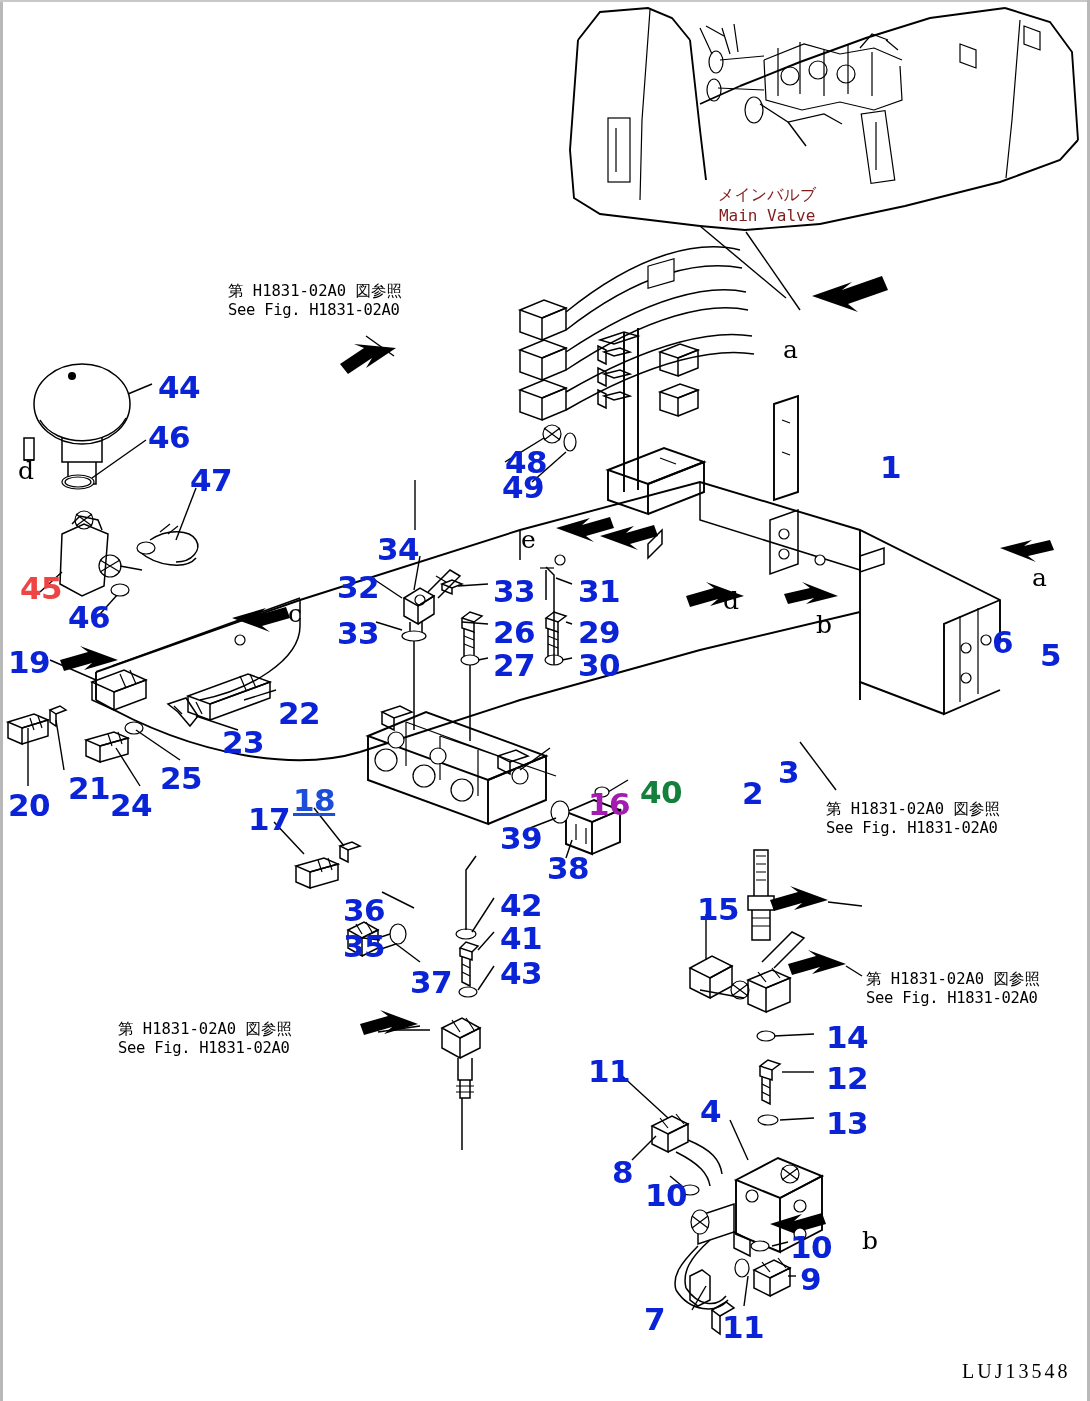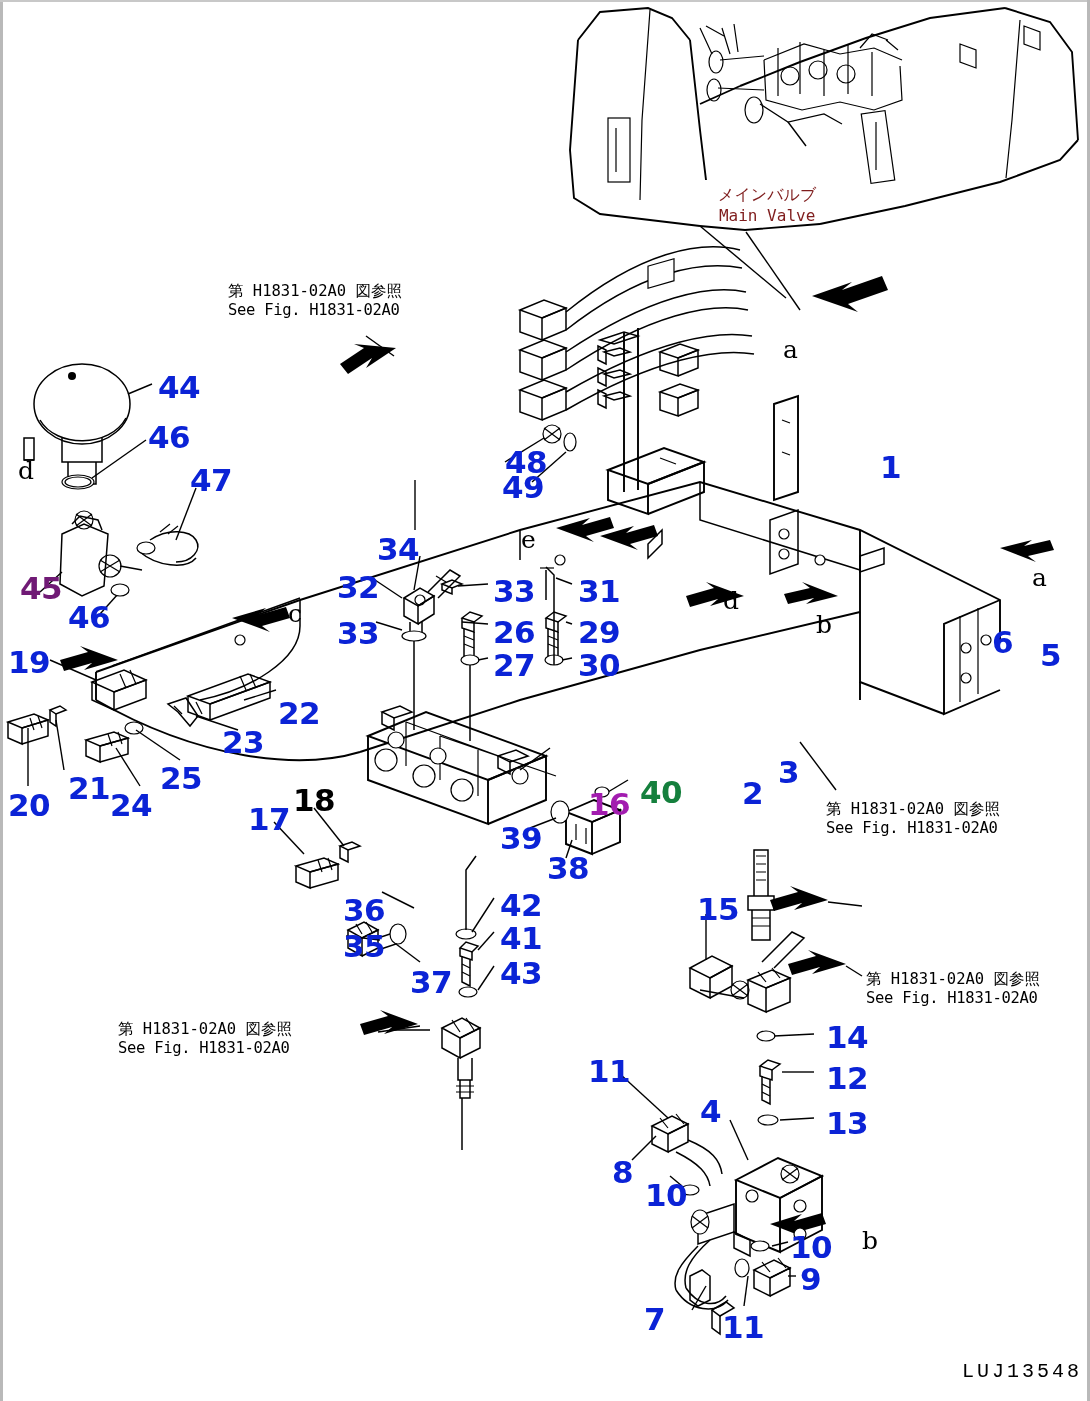--- a/index.html
+++ b/index.html
@@ -62,21 +62,21 @@
     text-align:center;
     white-space:nowrap;
     margin-top:36px;
   }
 
   .drawno{
     position:absolute;
     color:#000;
     font-size:20px;
     letter-spacing:3px;
-    font-family:Liberation Mono, monospace;
+    font-family:Liberation Serif, serif;
     white-space:nowrap;
   }
 
   svg.art{position:absolute;left:0;top:0;width:1090px;height:1401px;}
   svg.art *{shape-rendering:geometricPrecision;}
   .ln{stroke:#000;stroke-width:1.5;fill:none;}
   .ln2{stroke:#000;stroke-width:1.9;fill:none;}
   .lnthin{stroke:#000;stroke-width:1.2;fill:none;}
   .lead{stroke:#000;stroke-width:1.4;fill:none;}
   .fillk{fill:#000;stroke:none;}
@@ -549,21 +549,21 @@
       <div class="num" style="left: 645px; top: 1180px; color: rgb(11, 35, 214);">10</div>
       <div class="num" style="left: 790px; top: 1232px; color: rgb(11, 35, 214);">10</div>
       <div class="num" style="left: 588px; top: 1056px; color: rgb(11, 35, 214);">11</div>
       <div class="num" style="left: 722px; top: 1312px; color: rgb(11, 35, 214);">11</div>
       <div class="num" style="left: 826px; top: 1063px; color: rgb(11, 35, 214);">12</div>
       <div class="num" style="left: 826px; top: 1108px; color: rgb(11, 35, 214);">13</div>
       <div class="num" style="left: 826px; top: 1022px; color: rgb(11, 35, 214);">14</div>
       <div class="num" style="left: 697px; top: 894px; color: rgb(11, 35, 214);">15</div>
       <div class="num" style="left: 588px; top: 742px; color: #a21caf; margin-top: 47px;">16</div>
       <div class="num" style="left: 248px; top: 804px; color: rgb(11, 35, 214);">17</div>
-      <div class="num" style="left: 293px; top: 785px; color: #000000;">18</div>
+      <div class="num" style="left: 293px; top: 785px; color: #1d4ed8; text-decoration: underline;">18</div>
       <div class="num" style="left: 8px; top: 647px; color: rgb(11, 35, 214);">19</div>
       <div class="num" style="left: 8px; top: 790px; color: rgb(11, 35, 214);">20</div>
       <div class="num" style="left: 52px; top: 773px; color: rgb(11, 35, 214); margin-left: 16px;">21</div>
       <div class="num" style="left: 278px; top: 698px; color: rgb(11, 35, 214);">22</div>
       <div class="num" style="left: 222px; top: 727px; color: rgb(11, 35, 214);">23</div>
       <div class="num" style="left: 110px; top: 790px; color: rgb(11, 35, 214);">24</div>
       <div class="num" style="left: 160px; top: 763px; color: rgb(11, 35, 214);">25</div>
       <div class="num" style="left: 493px; top: 617px; color: rgb(11, 35, 214);">26</div>
       <div class="num" style="left: 493px; top: 650px; color: rgb(11, 35, 214);">27</div>
       <div class="num" style="left: 493px; top: 576px; color: rgb(11, 35, 214);">33</div>
@@ -576,21 +576,21 @@
       <div class="num" style="left: 343px; top: 931px; color: rgb(11, 35, 214);">35</div>
       <div class="num" style="left: 343px; top: 895px; color: rgb(11, 35, 214);">36</div>
       <div class="num" style="left: 410px; top: 967px; color: rgb(11, 35, 214);">37</div>
       <div class="num" style="left: 547px; top: 853px; color: rgb(11, 35, 214);">38</div>
       <div class="num" style="left: 500px; top: 823px; color: rgb(11, 35, 214);">39</div>
       <div class="num" style="left: 640px; top: 777px; color: #15803d;">40</div>
       <div class="num" style="left: 500px; top: 923px; color: rgb(11, 35, 214);">41</div>
       <div class="num" style="left: 500px; top: 890px; color: rgb(11, 35, 214);">42</div>
       <div class="num" style="left: 500px; top: 958px; color: rgb(11, 35, 214);">43</div>
       <div class="num" style="left: 158px; top: 372px; color: rgb(11, 35, 214);">44</div>
-      <div class="num" style="left: 20px; top: 573px; color: #701a75;">45</div>
+      <div class="num" style="left: 20px; top: 573px; color: #ef4444;">45</div>
       <div class="num" style="left: 148px; top: 422px; color: rgb(11, 35, 214);">46</div>
       <div class="num" style="left: 68px; top: 602px; color: rgb(11, 35, 214);">46</div>
       <div class="num" style="left: 190px; top: 465px; color: rgb(11, 35, 214);">47</div>
       <div class="num" style="left: 465px; top: 447px; color: rgb(11, 35, 214); margin-left: 40px;">48</div>
       <div class="num" style="left: 502px; top: 472px; color: rgb(11, 35, 214);">49</div>
       <div class="ltr" style="left: 1032px; top: 565px;">a</div>
       <div class="ltr" style="left: 783px; top: 337px;">a</div>
       <div class="ltr" style="left: 816px; top: 612px;">b</div>
       <div class="ltr" style="left: 862px; top: 1228px;">b</div>
       <div class="ltr" style="left: 288px; top: 601px;">c</div>

